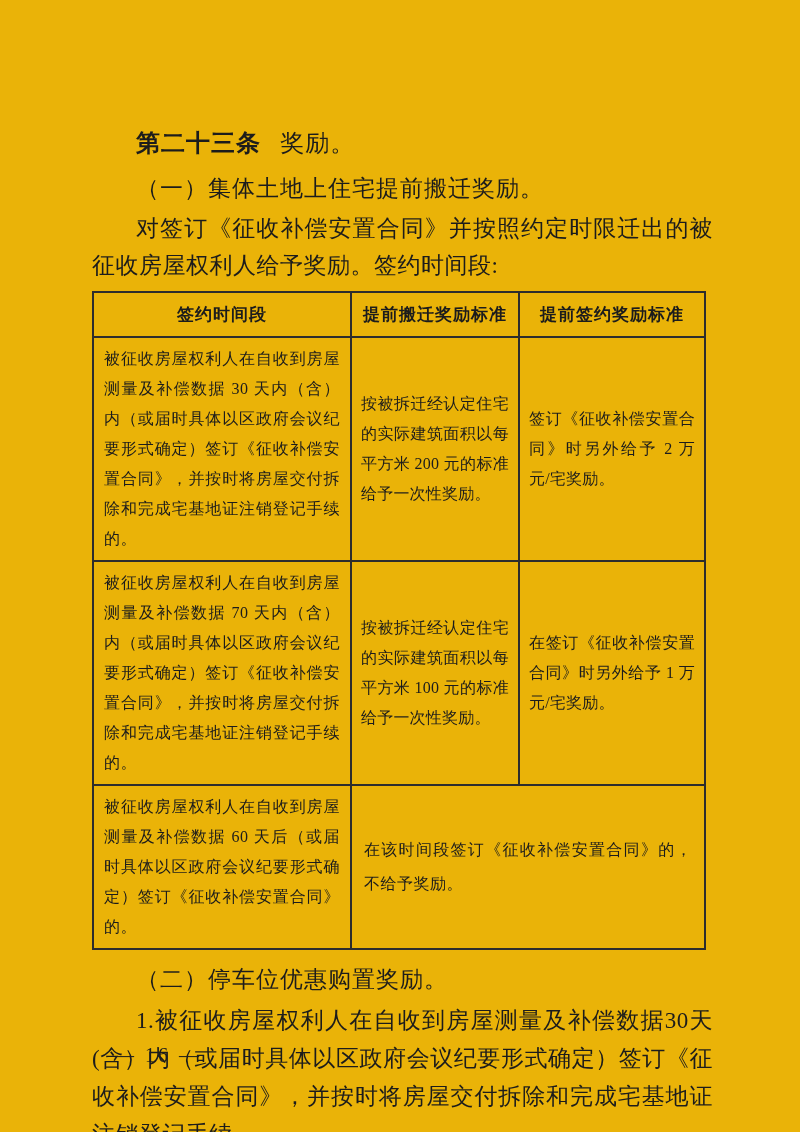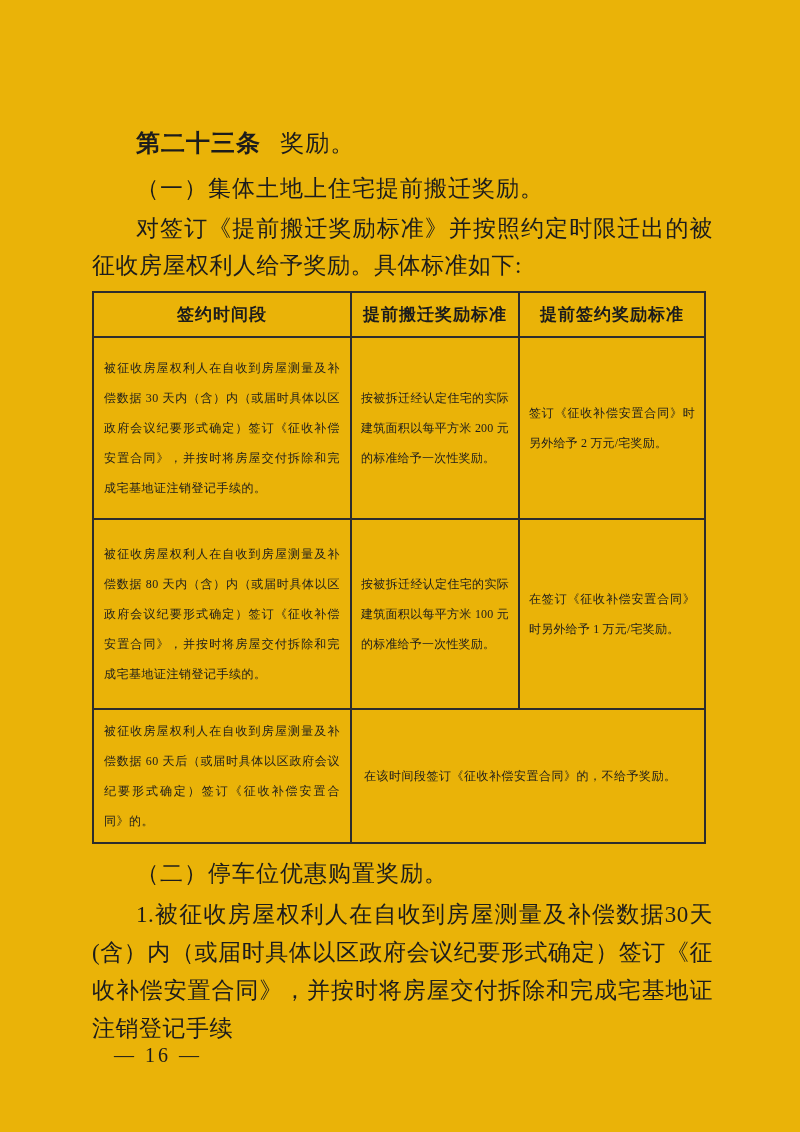--- a/index.html
+++ b/index.html
@@ -45,21 +45,21 @@
   }
   table.reward-table {
     margin-top: 7px;
     width: 612px;
     border-collapse: collapse;
     table-layout: fixed;
   }
   table.reward-table th,
   table.reward-table td {
     border: 2px solid #2d2d2d;
-    font-size: 12px;
+    font-size: 16px;
     vertical-align: middle;
   }
   table.reward-table th {
     height: 45px;
     font-weight: bold;
     font-size: 17px;
     text-align: center;
     letter-spacing: 1px;
   }
   tr.row-1 { height: 182px; }
@@ -109,21 +109,21 @@
 </head>
 <body>
 
 <div class="page">
   <div class="content">
 
     <p class="title-line"><span class="article-number">第二十三条</span><span class="article-title">奖励。</span></p>
 
     <p class="sub-heading">（一）集体土地上住宅提前搬迁奖励。</p>
 
-    <p class="body-para">对签订《提前搬迁奖励标准》并按照约定时限迁出的被征收房屋权利人给予奖励。具体标准如下:</p>
+    <p class="body-para">对签订《征收补偿安置合同》并按照约定时限迁出的被征收房屋权利人给予奖励。签约时间段:</p>
 
     <table class="reward-table">
       <colgroup>
         <col style="width:258px">
         <col style="width:168px">
         <col style="width:186px">
       </colgroup>
       <thead>
         <tr class="header-row">
           <th>签约时间段</th>
@@ -131,21 +131,21 @@
           <th>提前签约奖励标准</th>
         </tr>
       </thead>
       <tbody>
         <tr class="row-1">
           <td class="cell-period">被征收房屋权利人在自收到房屋测量及补偿数据 30 天内（含）内（或届时具体以区政府会议纪要形式确定）签订《征收补偿安置合同》，并按时将房屋交付拆除和完成宅基地证注销登记手续的。</td>
           <td class="cell-reward">按被拆迁经认定住宅的实际建筑面积以每平方米 200 元的标准给予一次性奖励。</td>
           <td class="cell-reward">签订《征收补偿安置合同》时另外给予 2 万元/宅奖励。</td>
         </tr>
         <tr class="row-2">
-          <td class="cell-period">被征收房屋权利人在自收到房屋测量及补偿数据 80 天内（含）内（或届时具体以区政府会议纪要形式确定）签订《征收补偿安置合同》，并按时将房屋交付拆除和完成宅基地证注销登记手续的。</td>
+          <td class="cell-period">被征收房屋权利人在自收到房屋测量及补偿数据 70 天内（含）内（或届时具体以区政府会议纪要形式确定）签订《征收补偿安置合同》，并按时将房屋交付拆除和完成宅基地证注销登记手续的。</td>
           <td class="cell-reward">按被拆迁经认定住宅的实际建筑面积以每平方米 100 元的标准给予一次性奖励。</td>
           <td class="cell-reward">在签订《征收补偿安置合同》时另外给予 1 万元/宅奖励。</td>
         </tr>
         <tr class="row-3">
           <td class="cell-period">被征收房屋权利人在自收到房屋测量及补偿数据 60 天后（或届时具体以区政府会议纪要形式确定）签订《征收补偿安置合同》的。</td>
           <td class="cell-merged" colspan="2">在该时间段签订《征收补偿安置合同》的，不给予奖励。</td>
         </tr>
       </tbody>
     </table>
 

